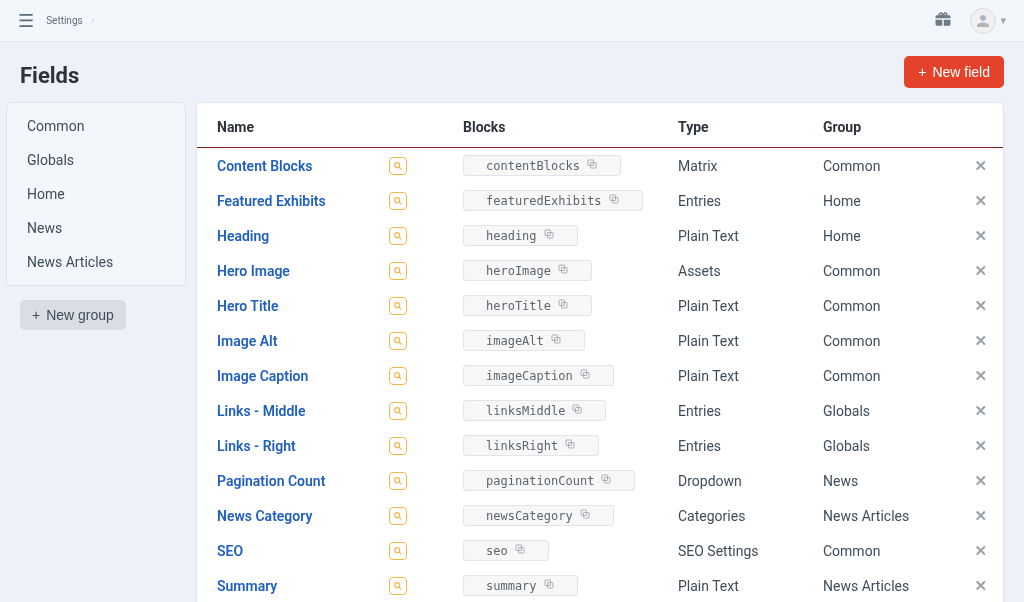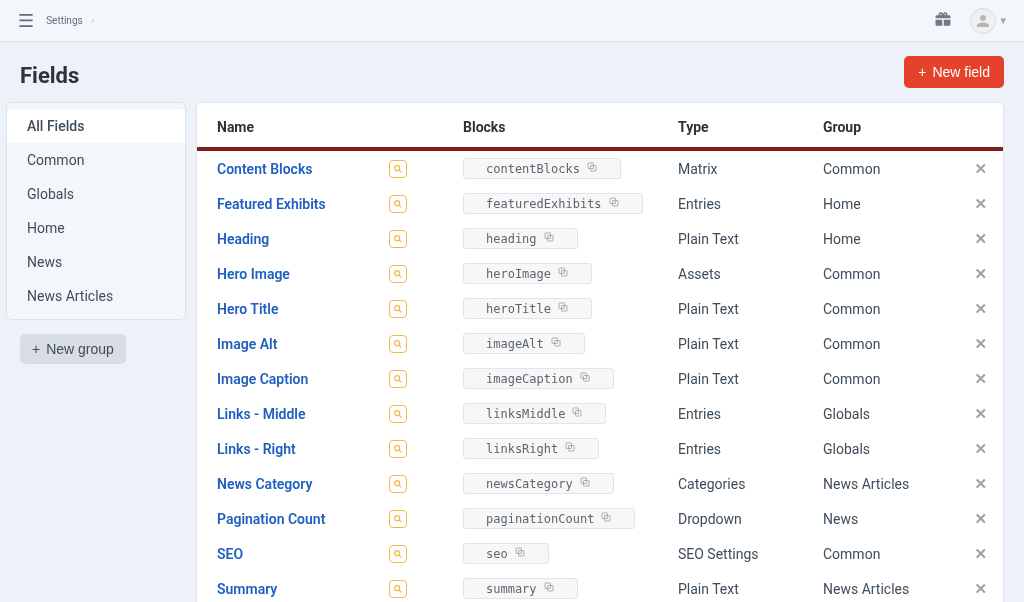--- a/index.html
+++ b/index.html
@@ -155,21 +155,21 @@
     table {
       width: 100%;
       border-collapse: collapse;
     }
     thead th {
       text-align: left;
       padding: 12px 16px;
       color: #2c333a;
       font-weight: 700;
       font-size: 14px;
-      border-bottom: 4px solid #7f1d1d;
+      border-bottom: 1px solid #7f1d1d;
     }
     tbody td {
       padding: 7px 16px;
       vertical-align: middle;
     }
     .name-cell {
       width: 250px;
     }
     .name-link {
       color: #1f5fbf;
@@ -261,21 +261,20 @@
   <button class="new-btn">
     <span>+</span>
     <span>New field</span>
   </button>
 </div>
 
 <div class="layout">
 
   <div>
     <div class="sidebar" id="sidebar">
-        <div class="sidebar-item active"><span>All Fields</span></div>
         <div class="sidebar-item"><span>Common</span></div>
         <div class="sidebar-item"><span>Globals</span></div>
         <div class="sidebar-item"><span>Home</span></div>
         <div class="sidebar-item"><span>News</span></div>
         <div class="sidebar-item"><span>News Articles</span></div>
       </div>
     <button class="new-group-btn">
       <span>+</span>
       <span>New group</span>
     </button>
@@ -496,61 +495,61 @@
                     <rect x="4" y="4" width="11" height="11" rx="1"></rect>
                   </svg></span>
               </span></td>
             <td class="type-cell">Entries</td>
             <td class="group-cell">Globals</td>
             <td class="del-cell"><span class="del-x">✕</span></td>
           </tr>
           <tr>
             <td class="name-cell">
               <div class="name-wrap">
+                <a class="name-link">Pagination Count</a>
+                <span class="mag-btn">
+                  <svg width="10" height="10" viewBox="0 0 24 24" fill="none" stroke="currentColor" stroke-width="3">
+                    <circle cx="10" cy="10" r="6"></circle>
+                    <line x1="15" y1="15" x2="20" y2="20"></line>
+                  </svg>
+                </span>
+              </div>
+            </td>
+            <td class="handle-cell"><span class="handle-chip">
+                <span>paginationCount</span>
+                <span class="copy-ico"><svg width="12" height="12" viewBox="0 0 24 24" fill="none" stroke="currentColor" stroke-width="2">
+                    <rect x="9" y="9" width="11" height="11" rx="1"></rect>
+                    <rect x="4" y="4" width="11" height="11" rx="1"></rect>
+                  </svg></span>
+              </span></td>
+            <td class="type-cell">Dropdown</td>
+            <td class="group-cell">News</td>
+            <td class="del-cell"><span class="del-x">✕</span></td>
+          </tr>
+          <tr>
+            <td class="name-cell">
+              <div class="name-wrap">
                 <a class="name-link">News Category</a>
                 <span class="mag-btn">
                   <svg width="10" height="10" viewBox="0 0 24 24" fill="none" stroke="currentColor" stroke-width="3">
                     <circle cx="10" cy="10" r="6"></circle>
                     <line x1="15" y1="15" x2="20" y2="20"></line>
                   </svg>
                 </span>
               </div>
             </td>
             <td class="handle-cell"><span class="handle-chip">
                 <span>newsCategory</span>
                 <span class="copy-ico"><svg width="12" height="12" viewBox="0 0 24 24" fill="none" stroke="currentColor" stroke-width="2">
                     <rect x="9" y="9" width="11" height="11" rx="1"></rect>
                     <rect x="4" y="4" width="11" height="11" rx="1"></rect>
                   </svg></span>
               </span></td>
             <td class="type-cell">Categories</td>
             <td class="group-cell">News Articles</td>
-            <td class="del-cell"><span class="del-x">✕</span></td>
-          </tr>
-          <tr>
-            <td class="name-cell">
-              <div class="name-wrap">
-                <a class="name-link">Pagination Count</a>
-                <span class="mag-btn">
-                  <svg width="10" height="10" viewBox="0 0 24 24" fill="none" stroke="currentColor" stroke-width="3">
-                    <circle cx="10" cy="10" r="6"></circle>
-                    <line x1="15" y1="15" x2="20" y2="20"></line>
-                  </svg>
-                </span>
-              </div>
-            </td>
-            <td class="handle-cell"><span class="handle-chip">
-                <span>paginationCount</span>
-                <span class="copy-ico"><svg width="12" height="12" viewBox="0 0 24 24" fill="none" stroke="currentColor" stroke-width="2">
-                    <rect x="9" y="9" width="11" height="11" rx="1"></rect>
-                    <rect x="4" y="4" width="11" height="11" rx="1"></rect>
-                  </svg></span>
-              </span></td>
-            <td class="type-cell">Dropdown</td>
-            <td class="group-cell">News</td>
             <td class="del-cell"><span class="del-x">✕</span></td>
           </tr>
           <tr>
             <td class="name-cell">
               <div class="name-wrap">
                 <a class="name-link">SEO</a>
                 <span class="mag-btn">
                   <svg width="10" height="10" viewBox="0 0 24 24" fill="none" stroke="currentColor" stroke-width="3">
                     <circle cx="10" cy="10" r="6"></circle>
                     <line x1="15" y1="15" x2="20" y2="20"></line>

